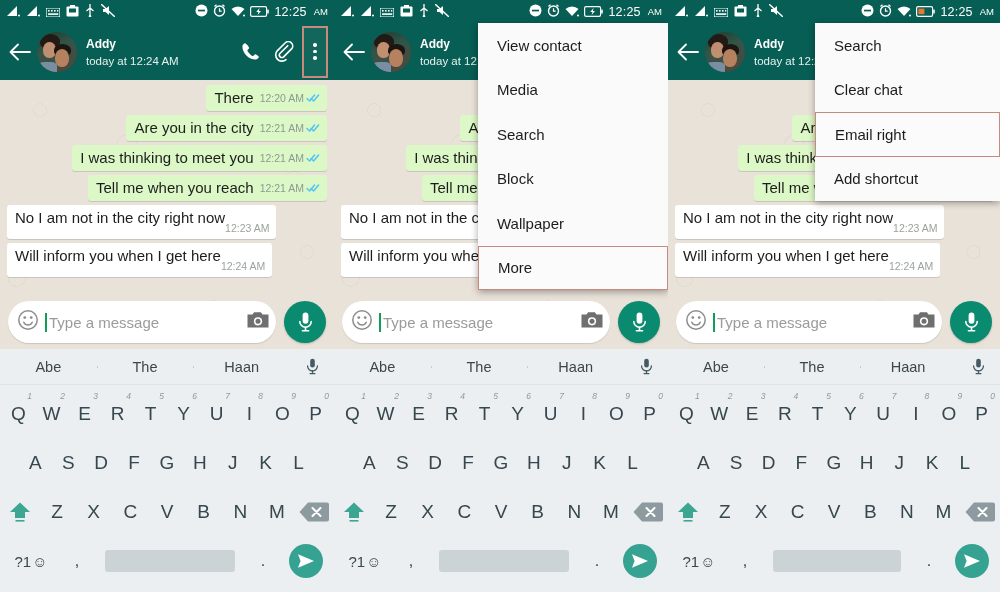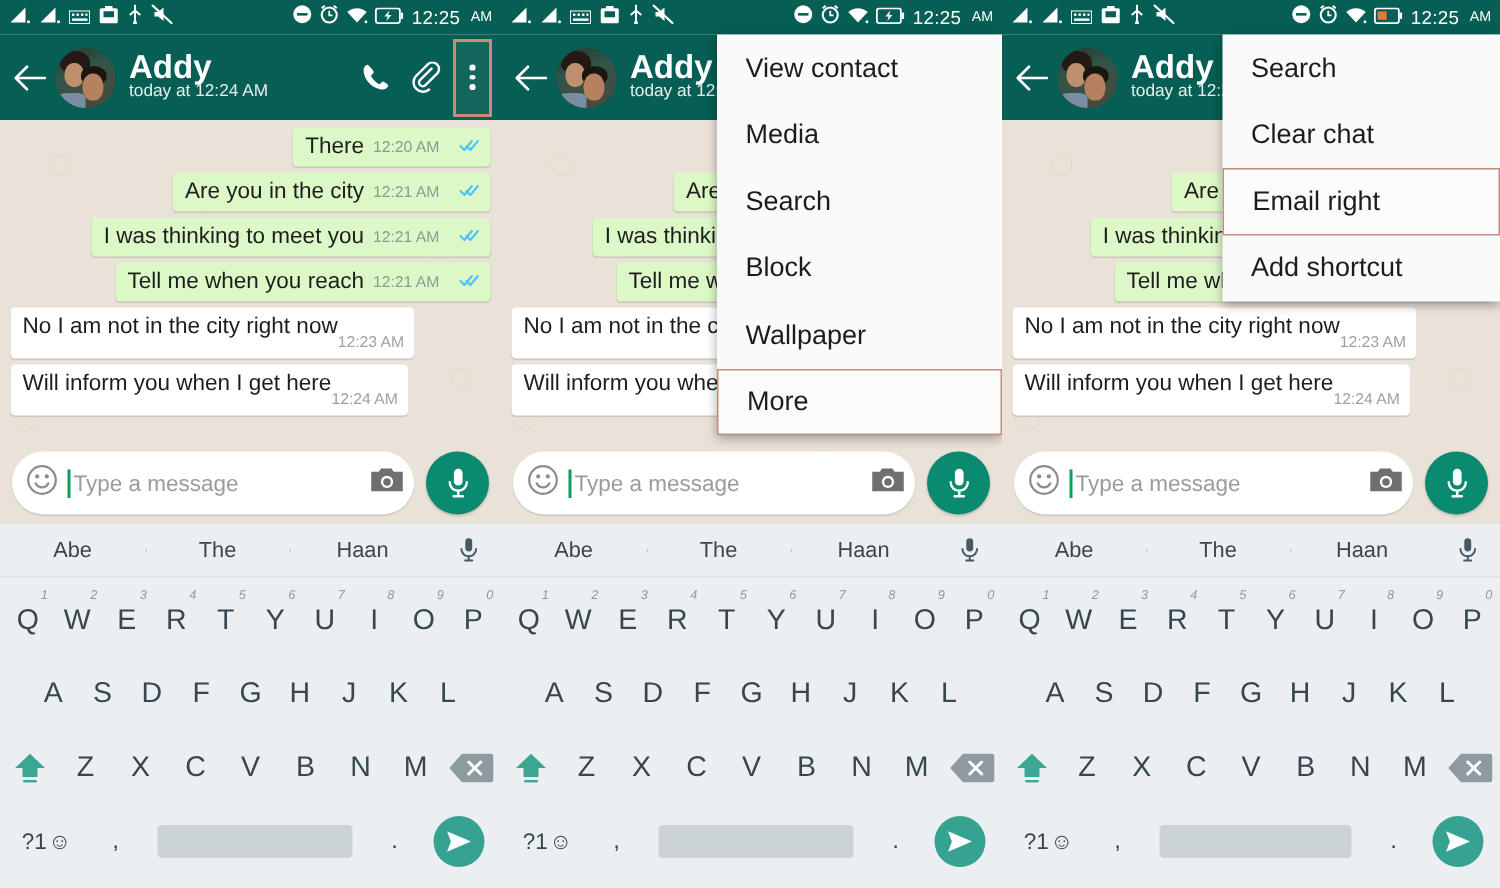--- a/index.html
+++ b/index.html
@@ -36,21 +36,21 @@
     width: 40px; height: 40px; border-radius: 50%; overflow: hidden; flex: none;
     margin-left: 1px; position: relative; background: #2f4a3c;
   }
   .avatar .av-sky { position:absolute; inset:0; background:linear-gradient(160deg,#1f3b2f 0%, #32554a 40%, #50463a 100%); }
   .avatar .av-hair { position:absolute; left:3px; top:2px; width:20px; height:15px; border-radius:50% 50% 40% 40%; background:#241a15; }
   .avatar .av-f1 { position:absolute; left:6px; top:10px; width:13px; height:16px; border-radius:48% 48% 45% 45%; background:#c08f6f; }
   .avatar .av-f2 { position:absolute; left:18px; top:17px; width:14px; height:18px; border-radius:48% 48% 45% 45%; background:#b5815f; }
   .avatar .av-hair2 { position:absolute; left:17px; top:12px; width:17px; height:12px; border-radius:50% 50% 35% 35%; background:#1d1510; }
   .avatar .av-shirt { position:absolute; left:0px; bottom:0px; width:20px; height:10px; background:#7a8ea3; border-radius:40% 30% 0 0; }
   .title-wrap { margin-left: 9px; display: flex; flex-direction: column; justify-content: center; flex: 1; min-width: 0; }
-  .chat-name { color: #fff; font-size: 22px; font-weight: bold; line-height: 19px; white-space: nowrap; }
+  .chat-name { color: #fff; font-size: 12px; font-weight: bold; line-height: 19px; white-space: nowrap; }
   .chat-sub { color: #e7efec; font-size: 11.5px; line-height: 15px; white-space: nowrap; }
   .bar-actions { display: flex; align-items: center; gap: 2px; }
   .act-btn { width: 32px; height: 44px; display: flex; align-items: center; justify-content: center; }
   .overflow-btn { width: 26px; height: 52px; display:flex; align-items:center; justify-content:center; }
   .overflow-btn.selected { border: 2px solid #c98a7e; background: rgba(255,255,255,0.05); }
   .dot3 { display:flex; flex-direction:column; gap:3px; align-items:center; }
   .dot3 i { width:3.5px; height:3.5px; border-radius:50%; background:#fff; display:block; }
 
   
   .chat {
@@ -73,21 +73,21 @@
   .msg-row { display:flex; position:relative; z-index:1; margin-bottom: 4px; }
   .msg-row.out { justify-content: flex-end; }
   .msg-row.in { justify-content: flex-start; }
   .bubble {
     max-width: 95%; padding: 4px 7px 4px 8px; position: relative;
     box-shadow: 0 1px 0.5px rgba(0,0,0,.13); border-radius: 3px;
   }
   .bubble.out { background: #dcf8c6; display:flex; align-items:flex-end; gap:6px; }
   .bubble.in { background: #ffffff; display:flex; flex-direction:row; min-width: 172px; }
   .btext { font-size: 15px; color: #1d1d1d; line-height: 18px; white-space: nowrap; }
-  .bmeta { display:flex; align-items:center; gap:13px; flex:none; }
+  .bmeta { display:flex; align-items:center; gap:2px; flex:none; }
   .btime { font-size: 10.5px; color: #8c9a92; line-height: 14px; }
   .in .bmeta { align-self: flex-end; margin-top: 12px; }
   .in .btime { color: #9aa39e; }
   .ticks { display:inline-block; }
 
   
   .inputbar {
     height: 54px; background: #e9e2d9; display:flex; align-items:center;
     padding: 0 8px; gap: 8px; position: relative;
   }
@@ -139,21 +139,21 @@
 
   
   .menu {
     position: absolute; background: #fafafa; z-index: 30;
     box-shadow: 0 2px 7px rgba(0,0,0,.35);
   }
   .menu.m1 { left: 144px; top: 23px; width: 190px; }
   .menu.m2 { left: 147px; top: 23px; width: 185px; }
   .menu-item {
     height: 44.5px; display:flex; align-items:center; padding-left: 19px;
-    font-size: 18px; color: #1c1c1c;
+    font-size: 15px; color: #1c1c1c;
   }
   .menu-item.hl { border: 1.5px solid #c98a7e; background: #fbfbfb; }
 </style>
 </head>
 <body>
 
 <div class="screens">
 
   <div class="panel p1">
 

